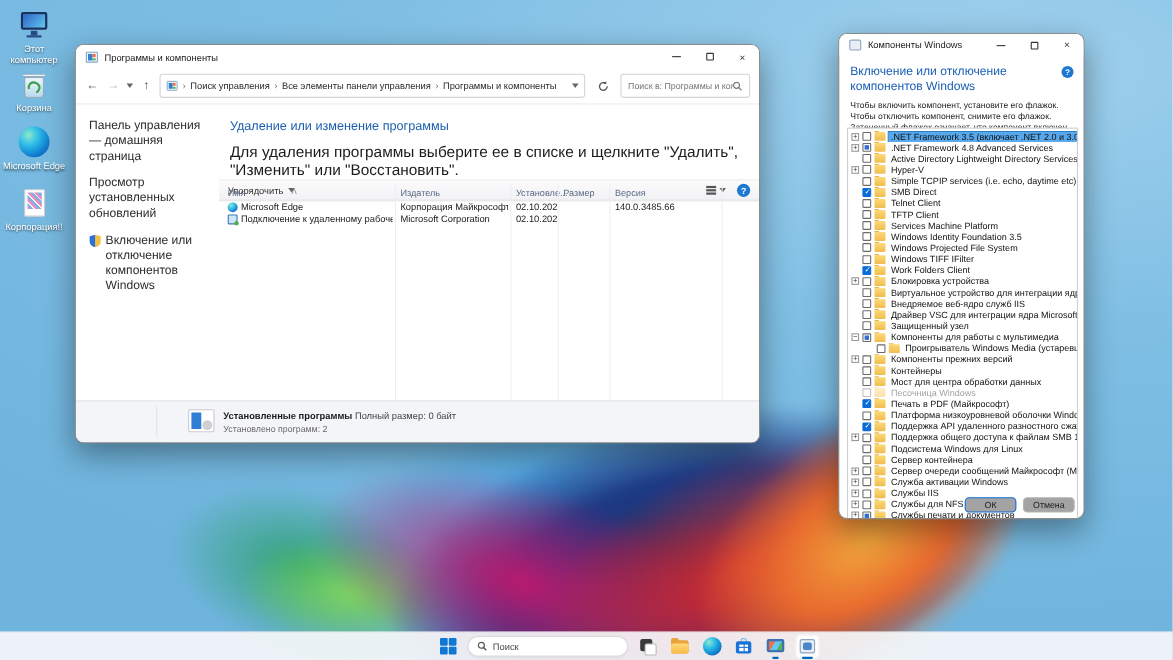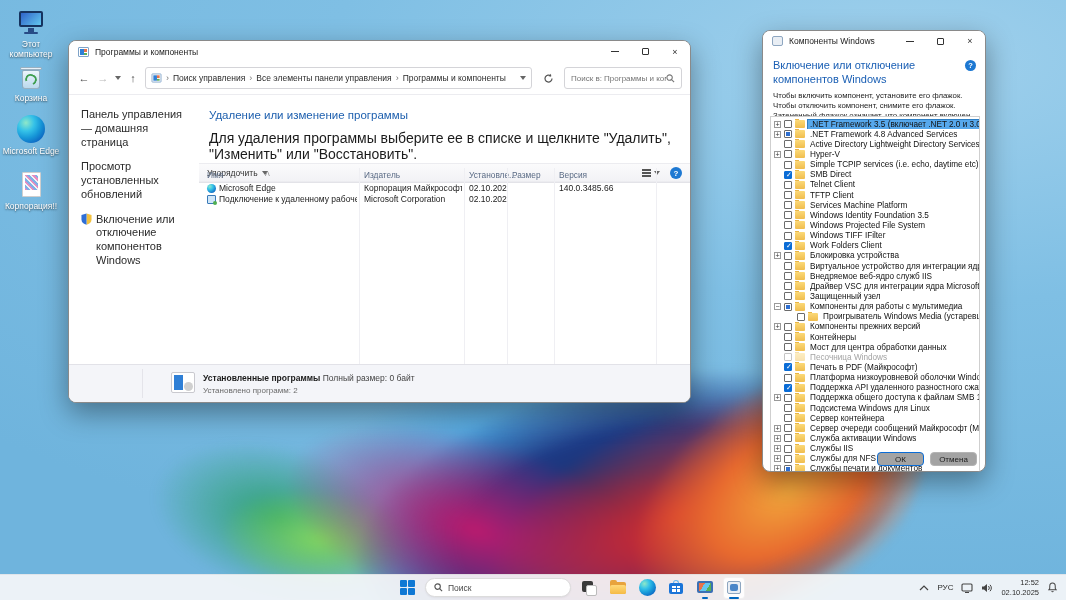--- a/index.html
+++ b/index.html
@@ -611,37 +611,14 @@
           <div class="cpl-frame"></div>
           <div class="cpl-scr"></div>
           <div class="under"></div>
         </div>
       <div class="tbicon active">
           <div class="cmp-box"></div>
           <div class="cmp-gear"></div>
           <div class="under"></div>
         </div>
     </div>
-    <div class="tb-tray">
-      <svg width="10" height="6" viewBox="0 0 10 6">
-          <polyline points="1,5 5,1 9,5" fill="none" stroke="#444" stroke-width="1.2"></polyline>
-        </svg>
-      <span>РУС</span>
-      <svg width="12" height="10" viewBox="0 0 12 10">
-          <rect x="1" y="1" width="10" height="7" rx="1" fill="none" stroke="#444" stroke-width="1.1"></rect>
-          <line x1="4" y1="9.5" x2="8" y2="9.5" stroke="#444" stroke-width="1.1"></line>
-        </svg>
-      <svg width="12" height="10" viewBox="0 0 12 10">
-          <polygon points="1,3.5 3,3.5 6,1 6,9 3,6.5 1,6.5" fill="#444"></polygon>
-          <path d="M7.5 3 A3 3 0 0 1 7.5 7" fill="none" stroke="#444" stroke-width="1"></path>
-          <path d="M9 1.8 A4.5 4.5 0 0 1 9 8.2" fill="none" stroke="#444" stroke-width="1"></path>
-        </svg>
-      <div class="clock">
-        <div>12:52</div>
-        <div>02.10.2025</div>
-      </div>
-      <svg width="11" height="11" viewBox="0 0 12 12">
-          <path d="M6 1 C3.8 1 3 2.8 3 4.5 V7 L2 8.5 H10 L9 7 V4.5 C9 2.8 8.2 1 6 1 Z" fill="none" stroke="#444" stroke-width="1.1"></path>
-          <path d="M5 10 A1.2 1.2 0 0 0 7 10" fill="none" stroke="#444" stroke-width="1.1"></path>
-        </svg>
-    </div>
   </div>
 </div>
 
 </body></html>

